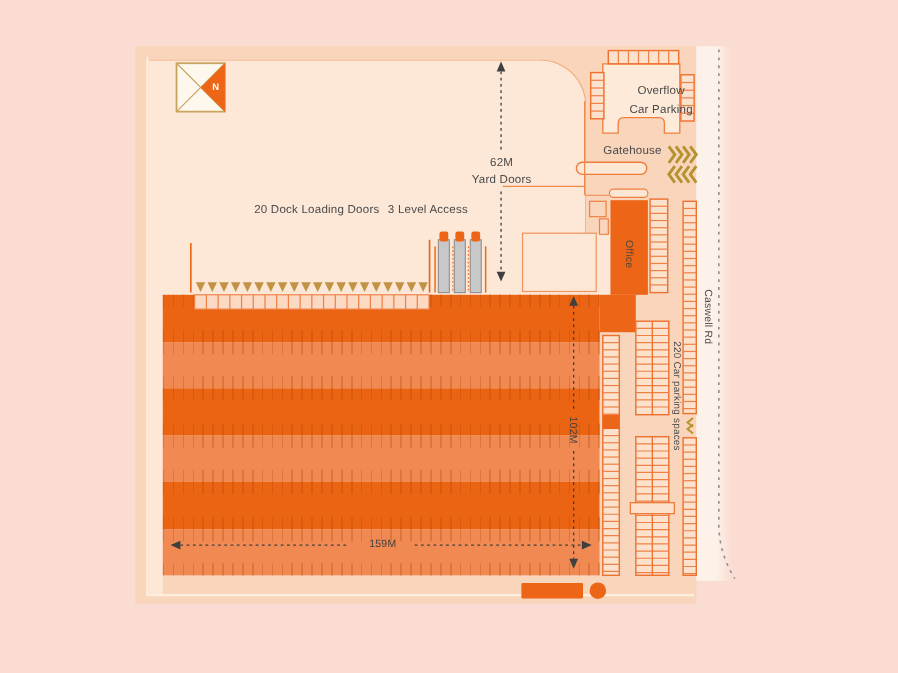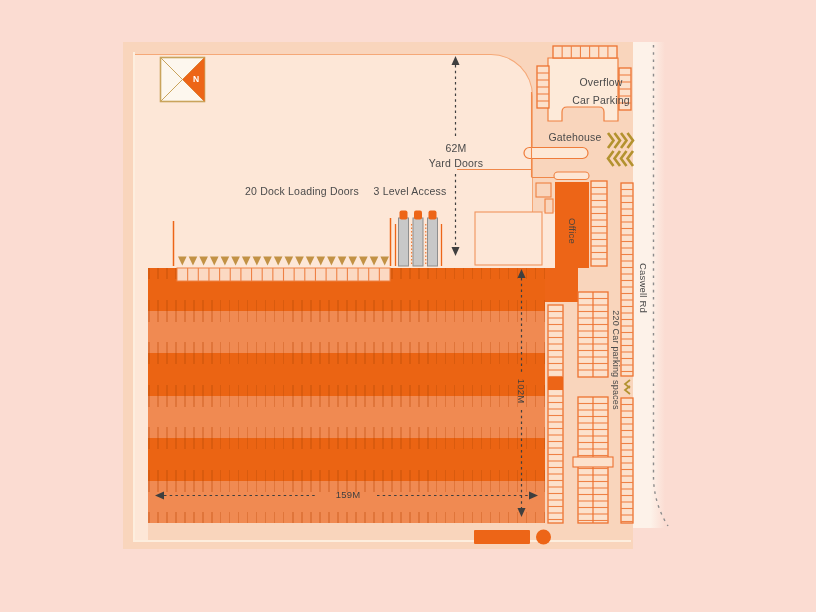--- a/index.html
+++ b/index.html
@@ -311,22 +311,22 @@
         <polygon points="455.5,256 451.5,247 459.5,247" fill="#3f3f3f"></polygon>
         <path d="M521.5,278 V372 M521.5,410 V508" stroke="#3f3f3f" stroke-width="1.2" stroke-dasharray="2.5 3.2" fill="none"></path>
         <polygon points="521.5,269 517.5,278 525.5,278" fill="#3f3f3f"></polygon>
         <polygon points="521.5,517 517.5,508 525.5,508" fill="#3f3f3f"></polygon>
         <path d="M164,495.5 H315 M377,495.5 H529" stroke="#3f3f3f" stroke-width="1.2" stroke-dasharray="2.5 3.2" fill="none"></path>
         <polygon points="155,495.5 164,491.5 164,499.5" fill="#3f3f3f"></polygon>
         <polygon points="538,495.5 529,491.5 529,499.5" fill="#3f3f3f"></polygon>
       </g>
     </svg>
 
-  <div class="lbl" style="left:302px;top:185px;">20 Dock Loading Doors</div>
-  <div class="lbl" style="left:410px;top:185px;">3 Level Access</div>
+  <div class="lbl" style="left:288px;top:185px;">20 Dock Loading Doors</div>
+  <div class="lbl" style="left:389px;top:185px;">3 Level Access</div>
   <div class="lbl center2" style="left:456px;top:141px;">
     <div>62M</div>
     <div>Yard Doors</div>
   </div>
   <div class="lbl center2" style="left:584px;top:73px;line-height:18px;margin-left:17px;">
     <div>Overflow</div>
     <div>Car Parking</div>
   </div>
   <div class="lbl" style="left:575px;top:131px;">Gatehouse</div>
   <div class="vtext" style="left:572px;top:231px;font-size:9.5px;color:#55453a;">Office</div>

